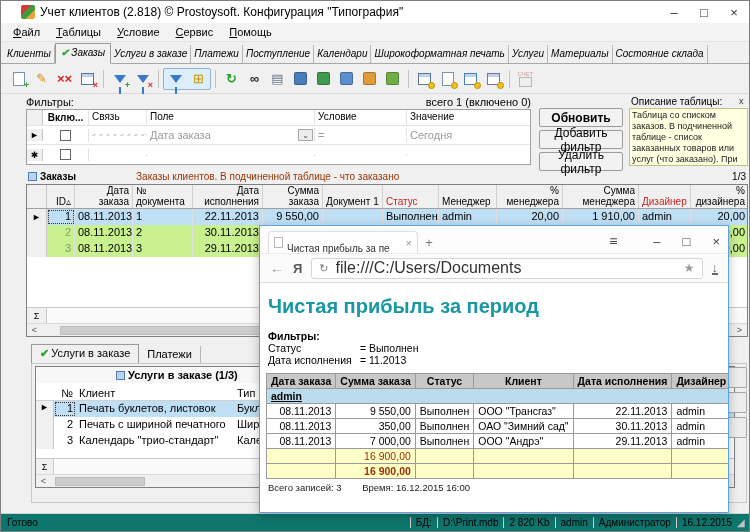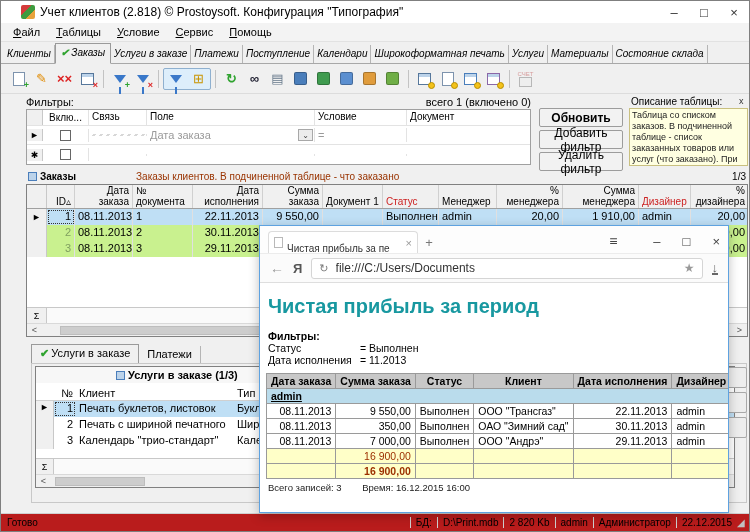--- a/index.html
+++ b/index.html
@@ -42,21 +42,21 @@
   .invoice .cap { font-size:6px; color:#c25555; letter-spacing:0; line-height:6px; }
   .invoice .pg { width:13px; height:10px; border:1px solid #8a8a8a; background:#eee; }
 
   
   .filters-label { position:absolute; left:25px; top:95px; }
   .filters-count { position:absolute; left:390px; top:95px; width:140px; text-align:right; }
   .fgrid { position:absolute; left:25px; top:108px; width:505px; height:56px; background:#fff; border:1px solid #a0a0a0; }
   .frow { display:flex; border-bottom:1px solid #e3e3e3; }
   .fc { border-right:1px solid #e3e3e3; padding:1px 3px; overflow:hidden; white-space:nowrap; }
   .fm { width:16px; background:#f0f0f0; border-right:1px solid #c8c8c8; text-align:center; font-size:9px; }
-  .f1 { width:46px; display:flex; justify-content:center; align-items:center; }
+  .f1 { width:46px; display:flex; justify-content:center; align-items:center;font-weight:bold; }
   .f2 { width:58px; }
   .f3 { width:168px; position:relative; color:#9a9a9a; }
   .f4 { width:92px; color:#9a9a9a; }
   .f5 { flex:1; color:#9a9a9a; border-right:none; }
   .fhead { height:16px; font-size:10px; }
   .fhead .fc { color:#000; }
   .fdata { height:19px; align-items:center; }
   .cb { width:11px; height:11px; border:1px solid #666; background:#fff; }
   .hatch { background:repeating-linear-gradient(135deg,#ffffff 0 3px,#d7d7d7 3px 5px); }
   .ddbtn { position:absolute; right:1px; top:1px; bottom:1px; width:15px; background:#ececec; border:1px solid #a8a8a8; font-size:8px; color:#444; display:flex; align-items:center; justify-content:center; }
@@ -115,42 +115,42 @@
   .sub-row { display:flex; height:16px; }
   .s-mk { width:18px; flex:0 0 auto; background:#f0f0f0; border-right:1px solid #c8c8c8; text-align:center; font-size:9px; padding-top:3px; }
   .s-no { width:22px; flex:0 0 auto; text-align:right; }
   .s-sv { width:158px; flex:0 0 auto; }
   .s-tp { width:150px; flex:0 0 auto; }
   .sub-filler { height:9px; }
   .sub-sum { display:flex; height:16px; border-top:1px solid #c8c8c8; background:#fafafa; }
   .side-btn { position:absolute; left:640px; width:106px; height:21px; background:#ededed; border:1px solid #a8a8a8; border-radius:2px; }
 
   
-  .statusbar { position:absolute; left:0; right:0; bottom:0; height:18px; background:#b91c1c; border-top:1px solid #d0d0d0; display:flex; align-items:center; font-size:10px;gap:34px; }
+  .statusbar { position:absolute; left:0; right:0; bottom:0; height:18px; background:#0f766e; border-top:1px solid #d0d0d0; display:flex; align-items:center; font-size:10px;gap:34px; }
   .st-left { padding-left:6px; }
   .st-cells { margin-left:auto; display:flex; height:100%; align-items:center; }
   .st-cell { border-left:1px solid #cfcfcf; padding:0 5px; white-space:nowrap; }
   .grip { width:12px; color:#c0c0c0; font-size:10px; padding-right:1px; }
 
   
   .popup { position:absolute; left:258px; top:224px; width:470px; height:288px; background:#fff; border:1px solid #5ea2e0; box-shadow:0 3px 10px rgba(0,0,0,.25); z-index:10; overflow:hidden; }
   .bw-top { height:27px; background:#fdfdfd; display:flex; align-items:flex-end; padding:0 8px; }
   .btab { width:150px; height:22px; background:#fff; border:1px solid #dcdcdc; border-bottom:none; border-radius:4px 4px 0 0; display:flex; align-items:center; padding:0 5px; gap:4px; font-size:10px; }
   .pageicon { width:9px; height:11px; border:1px solid #b9b9b9; background:#fff; flex:0 0 auto; }
   .btab-label { flex:1; overflow:hidden; white-space:nowrap; color:#333;margin-top:12px; }
   .btab-x { color:#999; font-size:11px; }
   .newtab { width:22px; text-align:center; color:#777; font-size:13px; padding-bottom:3px; }
   .bw-ctrl { margin-left:auto; display:flex; align-items:center; gap:22px; padding-bottom:4px; color:#444; font-size:13px; }
   .bw-ctrl .menu-ic { margin-right:14px; font-size:14px; }
   .bw-addr { height:30px; background:#fbfbfb; border-top:1px solid #ececec; border-bottom:1px solid #dedede; display:flex; align-items:center; padding:0 10px; gap:9px; }
   .backarrow { color:#9a9a9a; font-size:14px; }
   .ya { color:#555; font-weight:bold; font-size:13px; }
   .urlbox { flex:1; height:21px; background:#fff; border:1px solid #d5d5d5; border-radius:3px; display:flex; align-items:center; padding:0 7px; gap:7px; }
   .reload { color:#777; font-size:11px; }
-  .urltext { flex:1; font-size:12px; color:#333; white-space:nowrap; overflow:hidden; }
+  .urltext { flex:1; font-size:16px; color:#333; white-space:nowrap; overflow:hidden; }
   .star { color:#9a9a9a; font-size:12px; }
   .dl { color:#666; font-size:13px; border-bottom:2px solid #666; line-height:11px; }
   .bw-body { padding:10px 6px 0 6px; background:#fff; height:229px; overflow:hidden; }
   .rep-title { font-size:20px; font-weight:bold; color:#1898a0; margin:2px 0 12px 2px; }
   .repfilters { margin-left:2px; line-height:12px; }
   .repfilters b { font-size:10.5px; }
   .fline { font-size:10.5px; }
   .fname { display:inline-block; width:92px; }
   .reptable { border-collapse:collapse; margin-top:7px; font-size:10.5px; }
   .reptable td, .reptable th { border:1px solid #9a9a9a; padding:1px 4px; white-space:nowrap; overflow:hidden; }
@@ -277,32 +277,33 @@
   <div class="filters-label">Фильтры:</div>
   <div class="filters-count">всего 1 (включено 0)</div>
 
   <div class="fgrid">
     <div class="frow fhead">
       <div class="fc fm"></div>
       <div class="fc f1" style="color:#000">Вклю...</div>
       <div class="fc f2" style="color:#000">Связь</div>
       <div class="fc f3" style="color:#000">Поле</div>
       <div class="fc f4" style="color:#000">Условие</div>
-      <div class="fc f5" style="color:#000">Документ</div>
+      <div class="fc f5" style="color:#000">Значение</div>
     </div>
     <div class="frow fdata">
       <div class="fc fm">►</div>
       <div class="fc f1">
           <span class="cb"></span>
         </div>
       <div class="fc f2 hatch"></div>
       <div class="fc f3"><span>Дата заказа</span>
         <span class="ddbtn">⌄</span>
       </div>
       <div class="fc f4">=</div>
+      <div class="fc f5">Сегодня</div>
     </div>
     <div class="frow fdata" style="border-bottom:none">
       <div class="fc fm">✱</div>
       <div class="fc f1">
           <span class="cb"></span>
         </div>
       <div class="fc f2"></div>
         <div class="fc f3"></div>
         <div class="fc f4"></div>
         <div class="fc f5"></div>
@@ -456,21 +457,21 @@
   <div class="side-btn" style="top:416px"></div>
 
   <div class="statusbar">
     <span class="st-left">Готово</span>
     <span class="st-cells">
       <span class="st-cell">БД:</span>
       <span class="st-cell">D:\Print.mdb</span>
       <span class="st-cell">2 820 Kb</span>
       <span class="st-cell">admin</span>
       <span class="st-cell">Администратор</span>
-      <span class="st-cell">22.12.2015</span>
+      <span class="st-cell">16.12.2015</span>
       <span class="grip">◢</span>
     </span>
   </div>
 
   <div class="popup">
     <div class="bw-top">
       <div class="btab">
         <span class="pageicon"></span>
         <span class="btab-label">Чистая прибыль за пе</span>
         <span class="btab-x">×</span>

